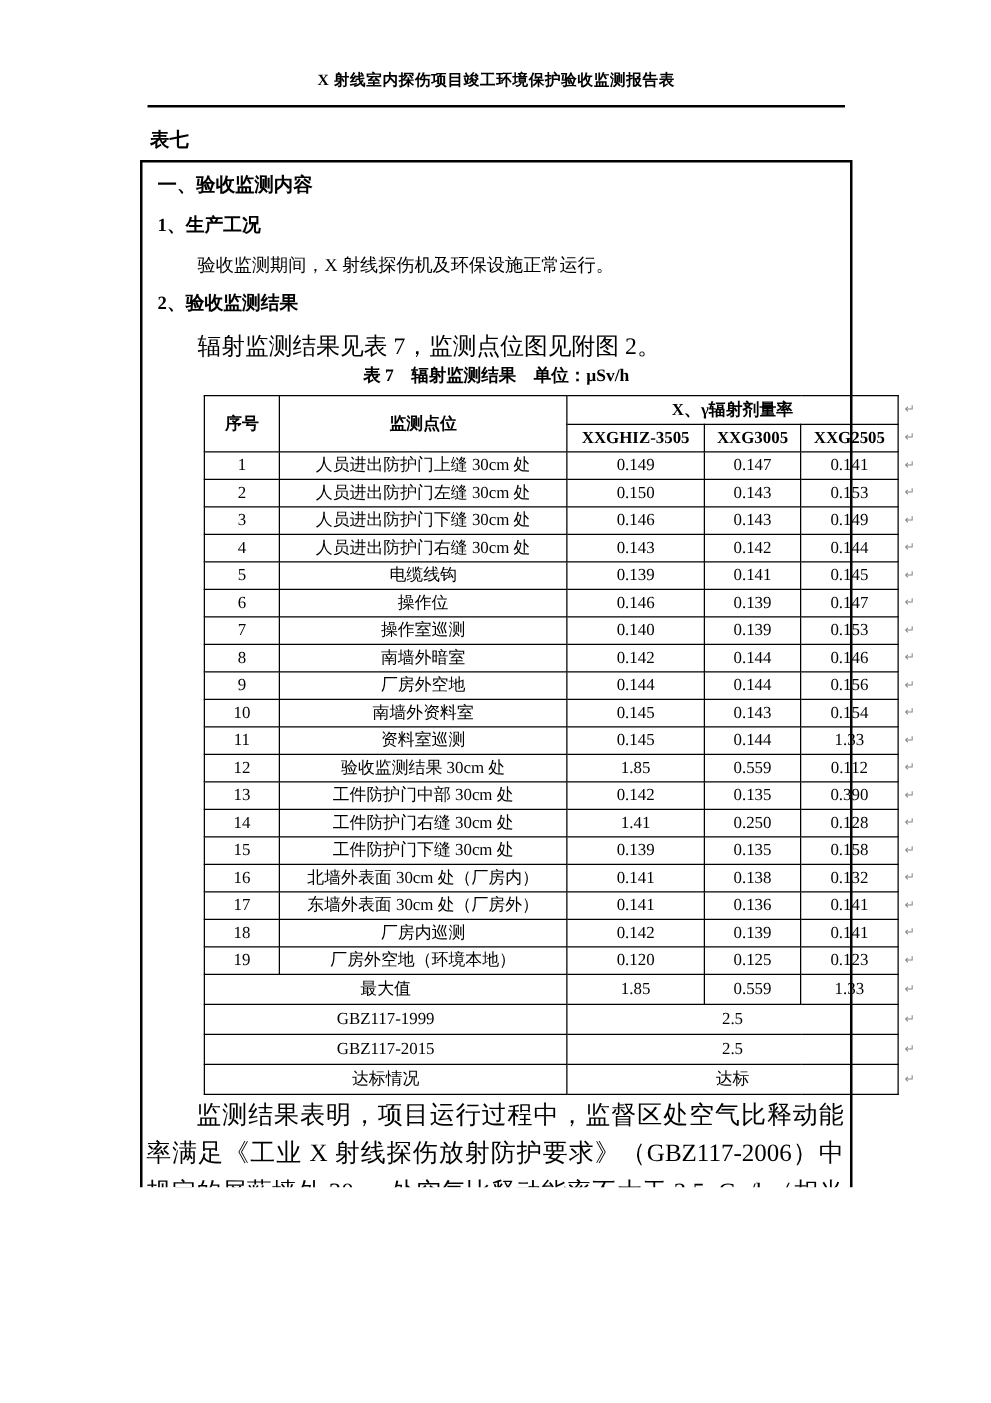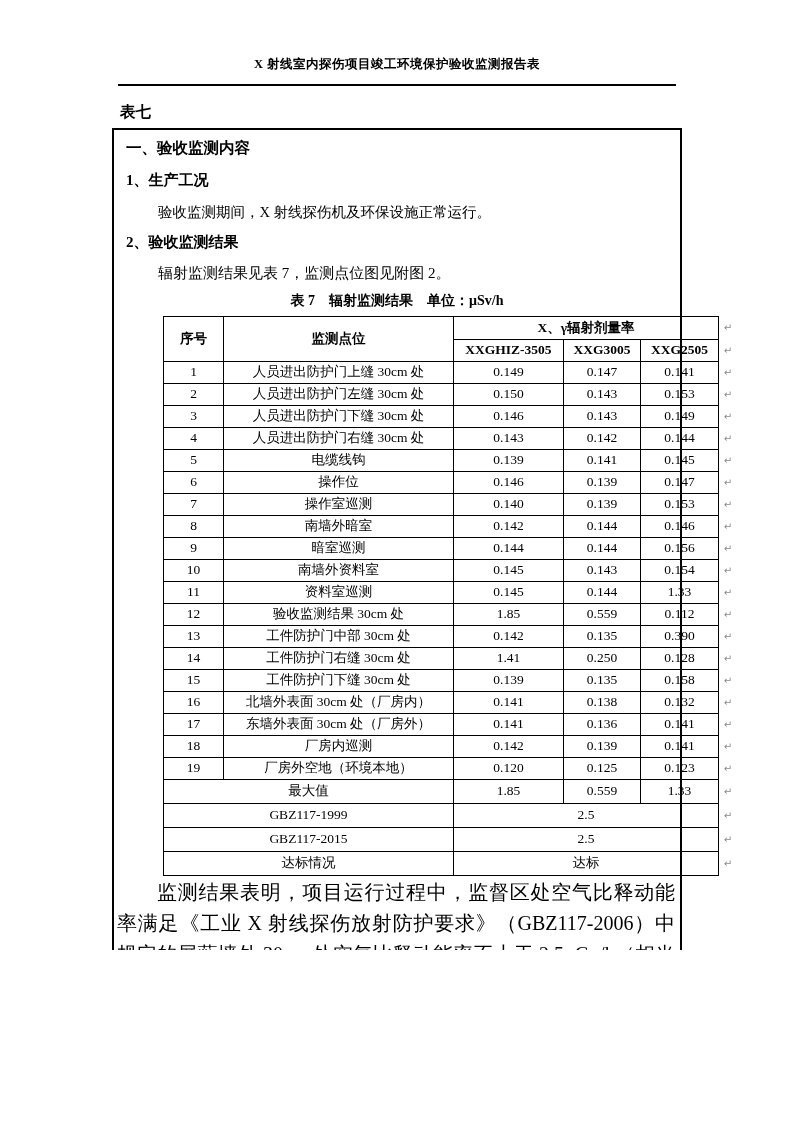--- a/index.html
+++ b/index.html
@@ -11,21 +11,21 @@
   .header-rule{position:absolute;top:84px;left:118px;width:558px;height:0;border-top:2px solid #000;}
 
   .doc-label{position:absolute;top:102px;left:120px;font-weight:bold;font-size:15.5px;}
 
   .outer-box{position:absolute;left:112px;top:128px;width:566px;height:871px;border:2px solid #000;}
 
   .sec-title{position:absolute;top:8px;left:12px;font-weight:bold;font-size:15.5px;}
   .sub-title1{position:absolute;top:41px;left:12px;font-weight:bold;font-size:15px;}
   .body-p1{position:absolute;top:73px;left:44px;font-size:14.5px;}
   .sub-title2{position:absolute;top:103px;left:12px;font-weight:bold;font-size:15px;}
-  .body-p2{position:absolute;top:134px;left:44px;font-size:15px;}
+  .body-p2{position:absolute;top:134px;left:44px;font-size:19px;}
   .tbl-caption{position:absolute;top:162px;left:0;width:100%;text-align:center;
                font-weight:bold;font-size:14px;}
 
   .tbl-wrap{position:absolute;top:186px;left:5px;margin-left:44px;}
   table.results{border-collapse:collapse;table-layout:fixed;width:555px;}
   table.results th,table.results td{border:1px solid #000;text-align:center;vertical-align:middle;
        padding:0;font-size:13.5px;position:relative;line-height:1.2;}
   table.results th{font-weight:bold;}
   table.results thead tr.hr1 th{height:22px;}
   table.results thead tr.hr2 th{height:21px;text-align:center;}
@@ -134,21 +134,21 @@
             </tr>
             <tr class="data">
               <td>8</td>
               <td>南墙外暗室</td>
               <td>0.142</td>
               <td>0.144</td>
               <td>0.146<span class="cr">↵</span></td>
             </tr>
             <tr class="data">
               <td>9</td>
-              <td>暗室巡测</td>
+              <td>厂房外空地</td>
               <td>0.144</td>
               <td>0.144</td>
               <td>0.156<span class="cr">↵</span></td>
             </tr>
             <tr class="data">
               <td>10</td>
               <td>南墙外资料室</td>
               <td>0.145</td>
               <td>0.143</td>
               <td>0.154<span class="cr">↵</span></td>

